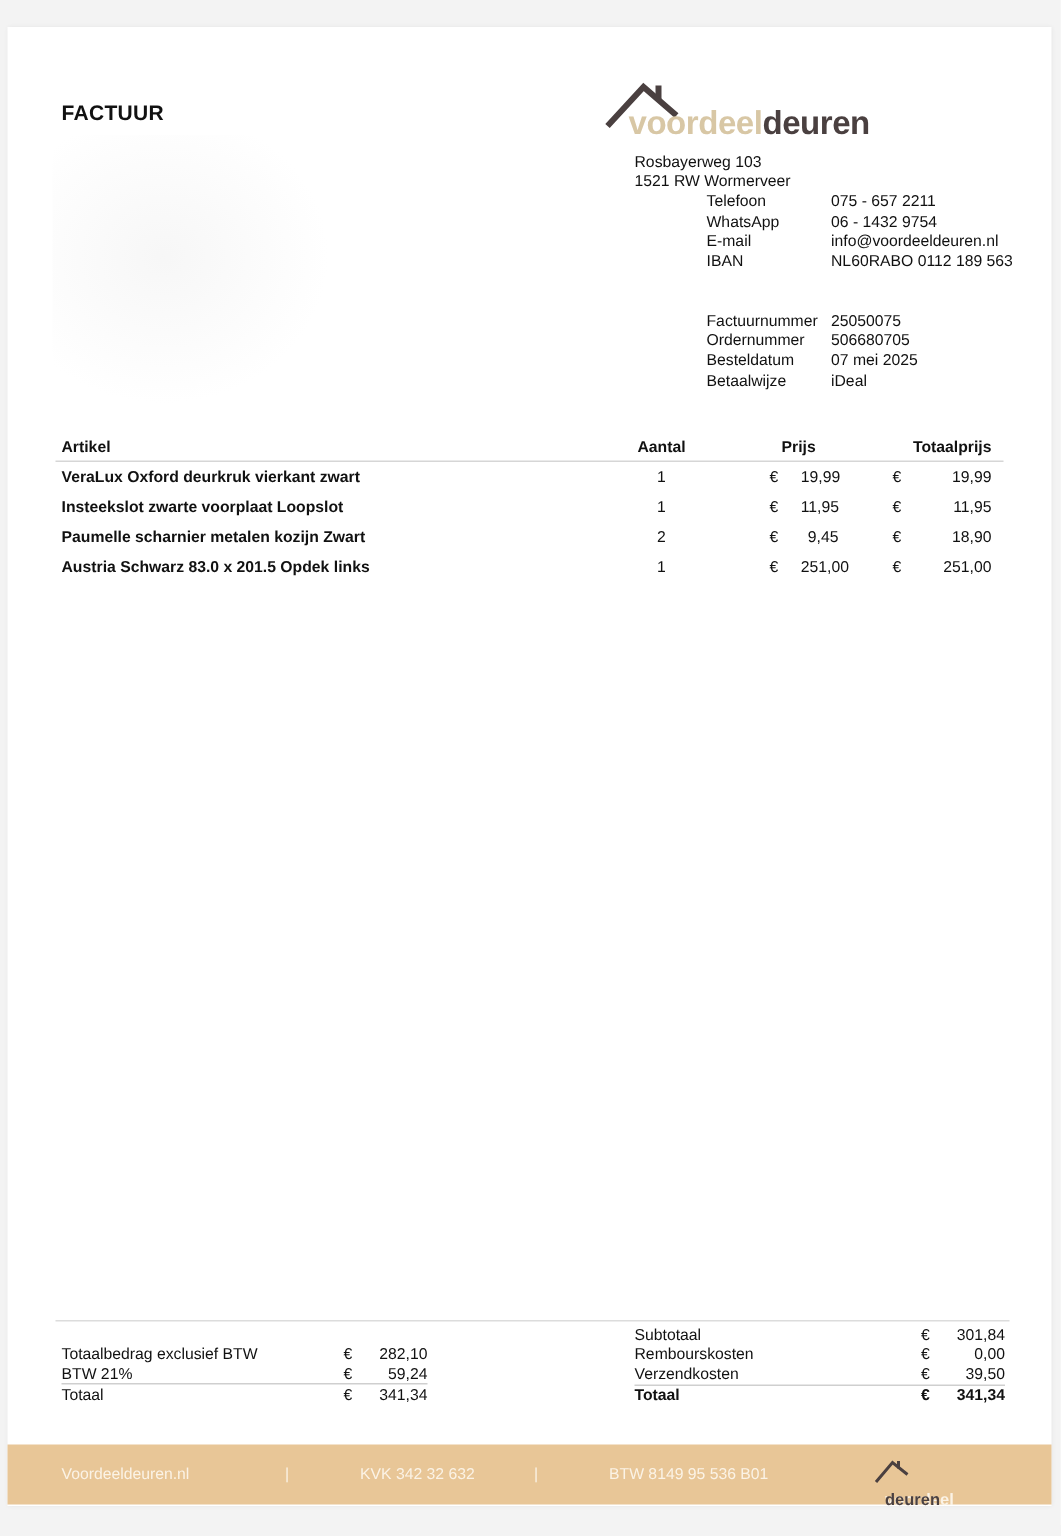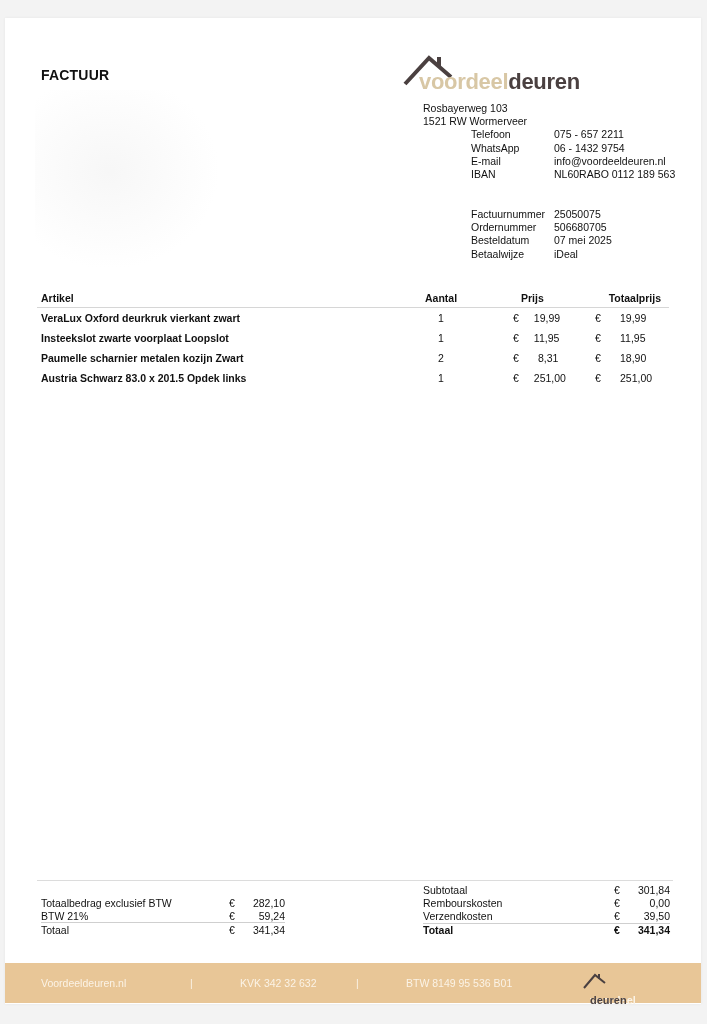--- a/index.html
+++ b/index.html
@@ -83,21 +83,21 @@
     }
     .items .row .num { font-weight: normal; }
     .c-art { width: 372px; padding-left: 4px; }
     .c-qty { width: 64px; text-align: center; }
     .c-price { width: 86px; display: flex; justify-content: space-between; padding-left: 40px; padding-right: 0px; }
     .c-tot { width: 104px; display: flex; justify-content: space-between; padding-left: 36px; }
     .hdr .c-price { display: block; padding-left: 48px; }
     .hdr .c-tot { display: block; text-align: right; padding-left: 0; padding-right: 2px; }
     .hdr .c-qty { text-align: center; padding-left: 0; }
     .cur { width: 10px; }
-    .amt { flex: 1; margin-left: 15px; }
+    .amt { text-align: right; flex: 1; margin-left: 15px; }
     .c-tot .amt { padding-right: 2px; }
 
     
     .sep-top {
       position: absolute;
       left: 32px; top: 862px;
       width: 636px; height: 1px;
       background: #dcdcdc;
     }
     .totals-left {
@@ -229,21 +229,21 @@
         <span class="cur">€</span>
         <span class="amt">11,95</span>
       </div>
     </div>
 
     <div class="row">
       <div class="c-art">Paumelle scharnier metalen kozijn Zwart</div>
       <div class="c-qty num">2</div>
       <div class="c-price num">
         <span class="cur">€</span>
-        <span class="amt">8,31</span>
+        <span class="amt">9,45</span>
       </div>
       <div class="c-tot num">
         <span class="cur">€</span>
         <span class="amt">18,90</span>
       </div>
     </div>
 
     <div class="row">
       <div class="c-art">Austria Schwarz 83.0 x 201.5 Opdek links</div>
       <div class="c-qty num">1</div>

